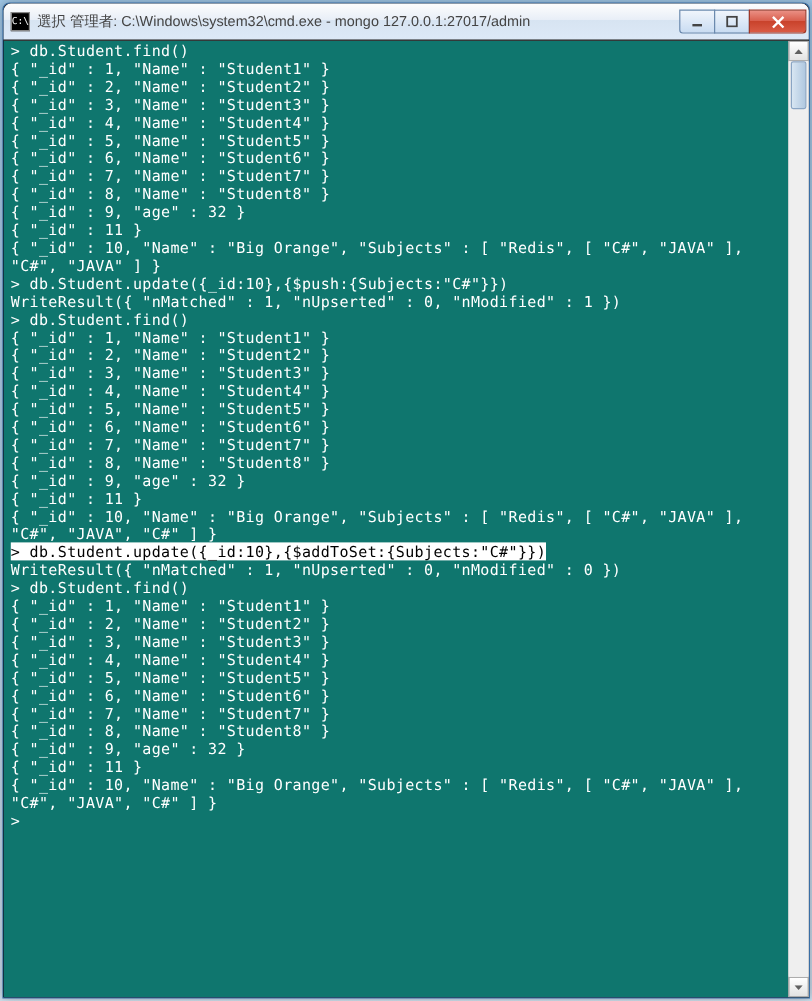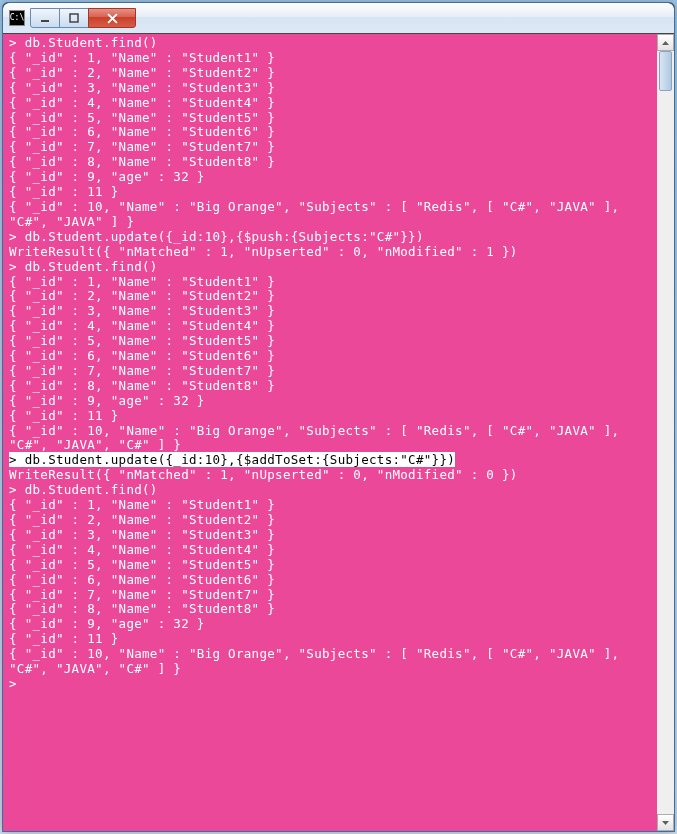--- a/index.html
+++ b/index.html
@@ -83,21 +83,21 @@
 
 .console-wrap {
   flex: 1;
   display: flex;
   background: #000;
   border-top: 1px solid #444;
   overflow: hidden;
 }
 .console {
   flex: 1;
-  background: #ec4899;
+  background: #0f766e;
   color: #fff;
   font-family: "MS Gothic", Consolas, monospace;
   font-size: 12.5px;
   line-height: 14.9px;
   padding: 2px 0 2px 6px;
   white-space: pre-wrap;
   overflow: hidden;
   letter-spacing: 0.3px;
 }
 .console .line { display: block; }
@@ -132,20 +132,21 @@
 }
 </style>
 </head>
 <body>
 
 <div class="window">
   <div class="titlebar">
     <div class="icon-box">
         <span>C:\</span>
       </div>
+    <div class="title">選択 管理者: C:\Windows\system32\cmd.exe - mongo  127.0.0.1:27017/admin</div>
     <div class="win-buttons">
       <div class="win-btn min">
         <svg width="10" height="10" viewBox="0 0 10 10">
             <rect x="1" y="7" width="8" height="2" fill="#444"></rect>
           </svg>
       </div>
       <div class="win-btn max">
         <svg width="10" height="10" viewBox="0 0 10 10">
             <rect x="1" y="1" width="8" height="8" fill="none" stroke="#444" stroke-width="1.5"></rect>
           </svg>

